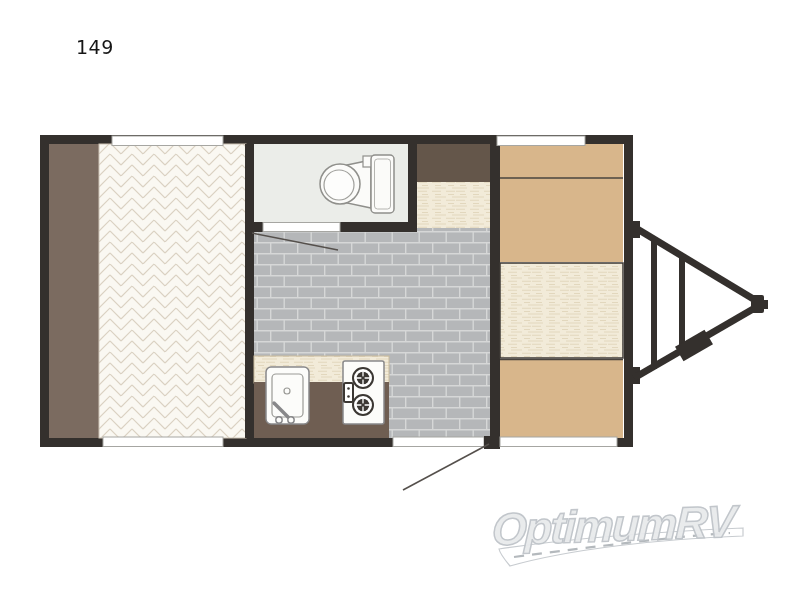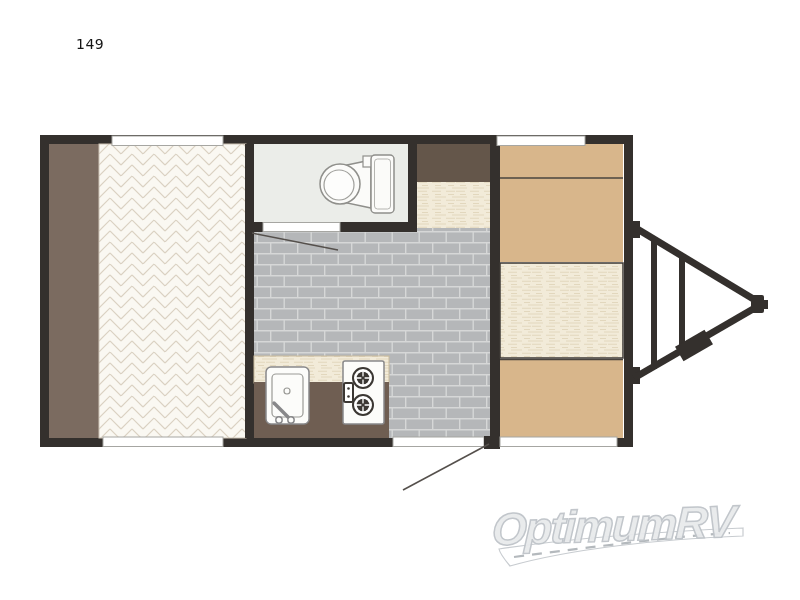--- a/index.html
+++ b/index.html
@@ -1,18 +1,18 @@
 <!DOCTYPE html>
 <html><head>
 <meta charset="utf-8">
 <style>
   html,body{margin:0;padding:0;}
   body{width:800px;height:600px;background:#ffffff;position:relative;overflow:hidden;
        font-family:"Liberation Sans", sans-serif;}
-  #unit-label{position:absolute;left:76px;top:36px;font-size:14px;color:#151515;
+  #unit-label{position:absolute;left:76px;top:36px;font-size:19px;color:#151515;
        letter-spacing:0.5px;font-family:"DejaVu Sans", sans-serif;}
   #plan-svg{position:absolute;left:0;top:0;}
   #watermark-text{position:absolute;left:492px;top:499px;width:300px;
        font-size:45px;font-weight:bold;font-style:italic;letter-spacing:-2px;
        color:#e8eaec;-webkit-text-stroke:1.5px #bfc4c9;
        transform:rotate(-2deg) skewX(-4deg);opacity:0.95;}
 </style>
 </head>
 <body>
 

